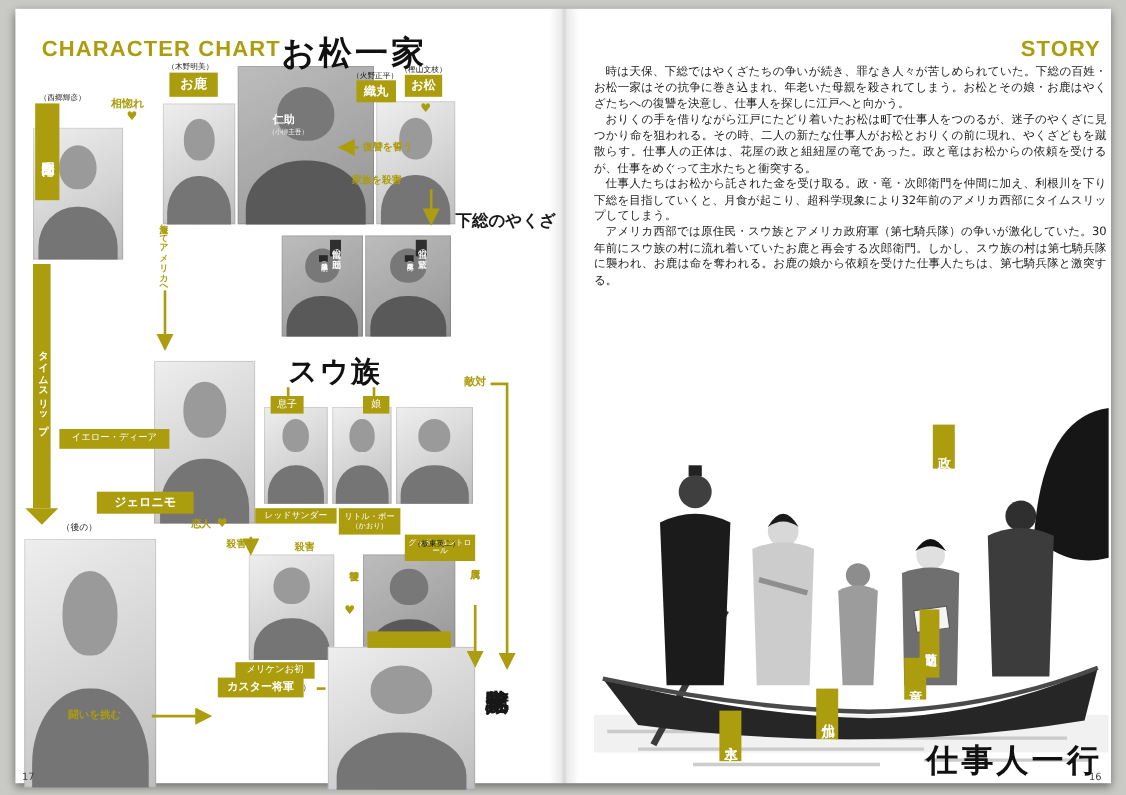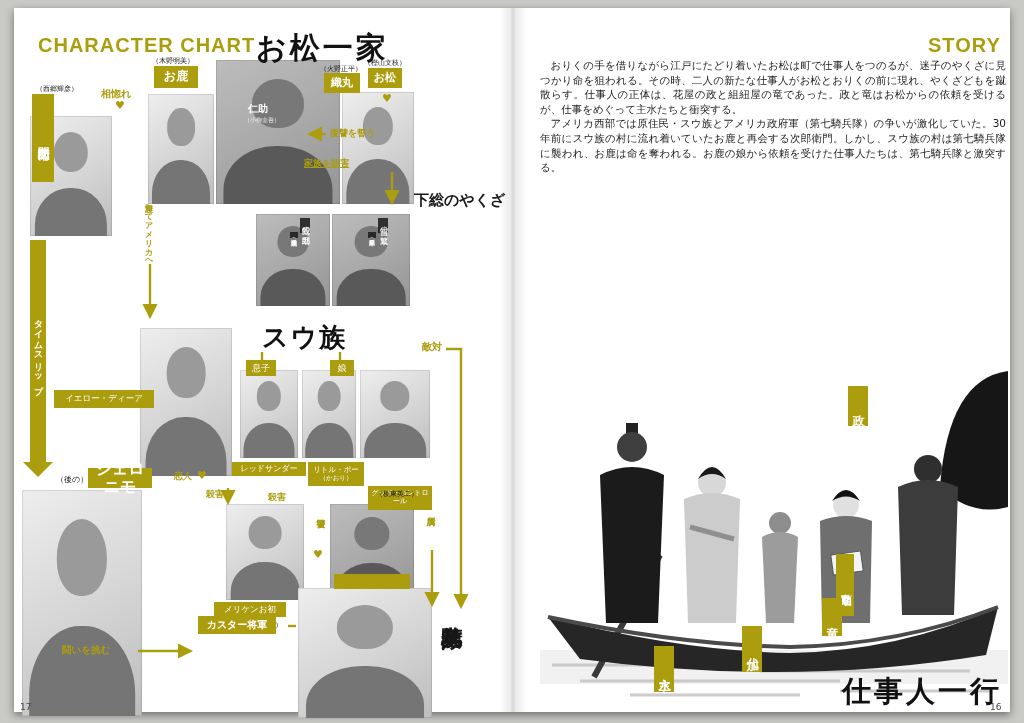--- a/index.html
+++ b/index.html
@@ -105,21 +105,21 @@
 <div class="abs" style="left:244px;top:116px;color:#eee;font-size:6px;z-index:5;">（小柳圭吾）</div>
 
 <div class="blk" style="left:320px;top:64px;font-size:7px;z-index:5;">（火野正平）</div>
 <div class="box" style="left:324px;top:73px;width:36px;height:20px;font-size:11px;font-weight:bold;">織丸</div>
 <div class="blk" style="left:364px;top:58px;font-size:7px;z-index:5;">（樫山文枝）</div>
 <div class="box" style="left:368px;top:68px;width:34px;height:20px;font-size:11px;font-weight:bold;">お松</div>
 <div class="heart" style="left:382px;top:92px;">♥</div>
 <div class="photo" style="left:342px;top:92px;width:72px;height:112px;"></div>
 
 <div class="olv" style="left:330px;top:127px;font-size:9px;">復讐を誓う</div>
-<div class="olv" style="left:304px;top:157px;font-size:9px;text-decoration:underline;">家族を殺害</div>
+<div class="olv" style="left:320px;top:157px;font-size:9px;">家族を殺害</div>
 
 <div class="blk" style="left:414px;top:191px;font-size:15px;font-weight:bold;">下総のやくざ</div>
 <div class="photo dk" style="left:256px;top:214px;width:74px;height:92px;"></div>
 <div class="vstrip" style="left:300px;top:218px;font-size:8px;">飯岡の助五郎</div>
 <div class="vstrip" style="left:290px;top:232px;font-size:6px;">（遠藤太津朗）</div>
 <div class="photo dk" style="left:332px;top:214px;width:78px;height:92px;"></div>
 <div class="vstrip" style="left:378px;top:218px;font-size:8px;">笹川の繁蔵</div>
 <div class="vstrip" style="left:368px;top:232px;font-size:6px;">（草薙幸二郎）</div>
 
 <div class="olv v" style="left:142px;top:198px;font-size:8px;height:66px;">渡海してアメリカへ</div>
@@ -142,21 +142,21 @@
 <div class="box" style="left:308px;top:462px;width:56px;height:24px;font-size:7.5px;">
   <span>リトル・ポー</span>
   <span style="font-size:6.5px;">（かおり）</span>
 </div>
 <div class="box" style="left:368px;top:486px;width:64px;height:24px;font-size:7px;">グッド・コントロール</div>
 <div class="blk" style="left:376px;top:489px;font-size:7px;">（板東英二）</div>
 
 <div class="olv" style="left:422px;top:340px;font-size:10px;">敵対</div>
 
 <div class="blk" style="left:56px;top:474px;font-size:8px;">（後の）</div>
-<div class="box" style="left:88px;top:468px;width:64px;height:20px;font-size:16px;font-weight:bold;">ジェロニモ</div>
+<div class="box" style="left:88px;top:447px;width:88px;height:20px;font-size:11px;font-weight:bold;">ジェロニモ</div>
 <div class="photo" style="left:22px;top:490px;width:120px;height:226px;"></div>
 
 <div class="olv" style="left:174px;top:470px;font-size:9px;">恋人</div>
 <div class="heart" style="left:197px;top:469px;">♥</div>
 <div class="olv" style="left:206px;top:488px;font-size:9px;">殺害</div>
 <div class="olv" style="left:268px;top:491px;font-size:9px;">殺害</div>
 
 <div class="photo" style="left:226px;top:504px;width:78px;height:96px;"></div>
 <div class="box" style="left:214px;top:602px;width:72px;height:15px;font-size:8.5px;">メリケンお初</div>
 <div class="blk" style="left:240px;top:620px;font-size:7px;">（秋川リサ）</div>
@@ -171,21 +171,23 @@
 <div class="olv" style="left:62px;top:644px;font-size:9.5px;">闘いを挑む</div>
 <div class="box" style="left:198px;top:616px;width:78px;height:18px;font-size:10px;font-weight:bold;">カスター将軍</div>
 <div class="photo" style="left:298px;top:588px;width:134px;height:130px;"></div>
 <div class="blk v" style="left:438px;top:610px;font-size:21px;font-weight:bold;font-family:'DejaVu Serif','Liberation Serif',serif;">第七騎兵隊</div>
 
 <div class="pagenum" style="left:20px;top:702px;">17</div>
 
 <div class="hdr" style="left:928px;top:34px;">STORY</div>
 
 <div class="story">
+  <p>時は天保、下総ではやくざたちの争いが続き、罪なき人々が苦しめられていた。下総の百姓・お松一家はその抗争に巻き込まれ、年老いた母親を殺されてしまう。お松とその娘・お鹿はやくざたちへの復讐を決意し、仕事人を探しに江戸へと向かう。</p>
   <p>おりくの手を借りながら江戸にたどり着いたお松は町で仕事人をつのるが、迷子のやくざに見つかり命を狙われる。その時、二人の新たな仕事人がお松とおりくの前に現れ、やくざどもを蹴散らす。仕事人の正体は、花屋の政と組紐屋の竜であった。政と竜はお松からの依頼を受けるが、仕事をめぐって主水たちと衝突する。</p>
+  <p>仕事人たちはお松から託された金を受け取る。政・竜・次郎衛門を仲間に加え、利根川を下り下総を目指していくと、月食が起こり、超科学現象により32年前のアメリカ西部にタイムスリップしてしまう。</p>
   <p>アメリカ西部では原住民・スウ族とアメリカ政府軍（第七騎兵隊）の争いが激化していた。30年前にスウ族の村に流れ着いていたお鹿と再会する次郎衛門。しかし、スウ族の村は第七騎兵隊に襲われ、お鹿は命を奪われる。お鹿の娘から依頼を受けた仕事人たちは、第七騎兵隊と激突する。</p>
 </div>
 
 <svg class="boat-illo" width="468" height="340" viewBox="0 0 468 340">
   <rect x="0" y="285" width="468" height="34" fill="#e6e6e6" opacity="0.55"></rect>
   <g stroke="#c4c4c4" stroke-width="3" opacity="0.85">
     <line x1="12" y1="300" x2="180" y2="300"></line>
     <line x1="40" y1="316" x2="300" y2="316"></line>
     <line x1="220" y1="306" x2="430" y2="306"></line>
     <line x1="90" y1="330" x2="260" y2="330"></line>

